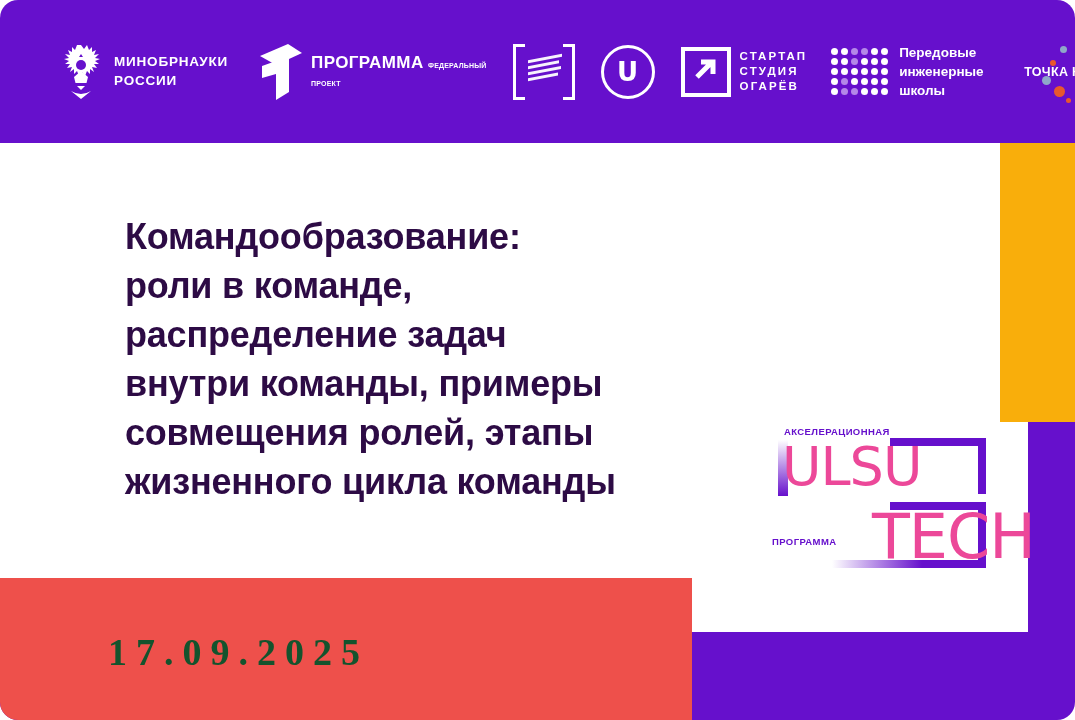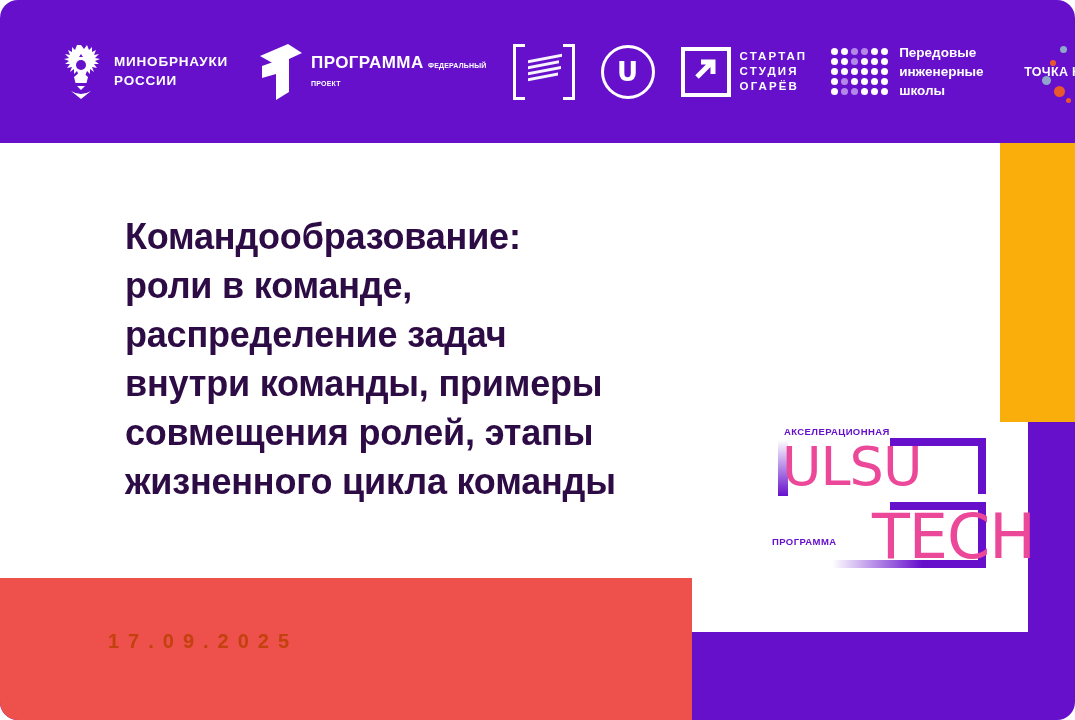--- a/index.html
+++ b/index.html
@@ -225,25 +225,25 @@
     color: #2d0b45;
     letter-spacing: -0.2px;
     white-space: pre-line;
     margin-left: 42px;
   }
 
   
   .date {
     position: absolute;
     left: 108px; top: 630px;
-    font-size: 20px;
+    font-size: 38px;
     font-weight: bold;
     letter-spacing: 9px;
-    color: #c2410c;
-    font-family: Liberation Sans, sans-serif;
+    color: #14532d;
+    font-family: Liberation Serif, serif;
   }
 
   
   .ulsu {
     position: absolute;
     left: 772px; top: 424px;
     width: 232px; height: 152px;
   }
   .ulsu .kicker {
     position: absolute;

